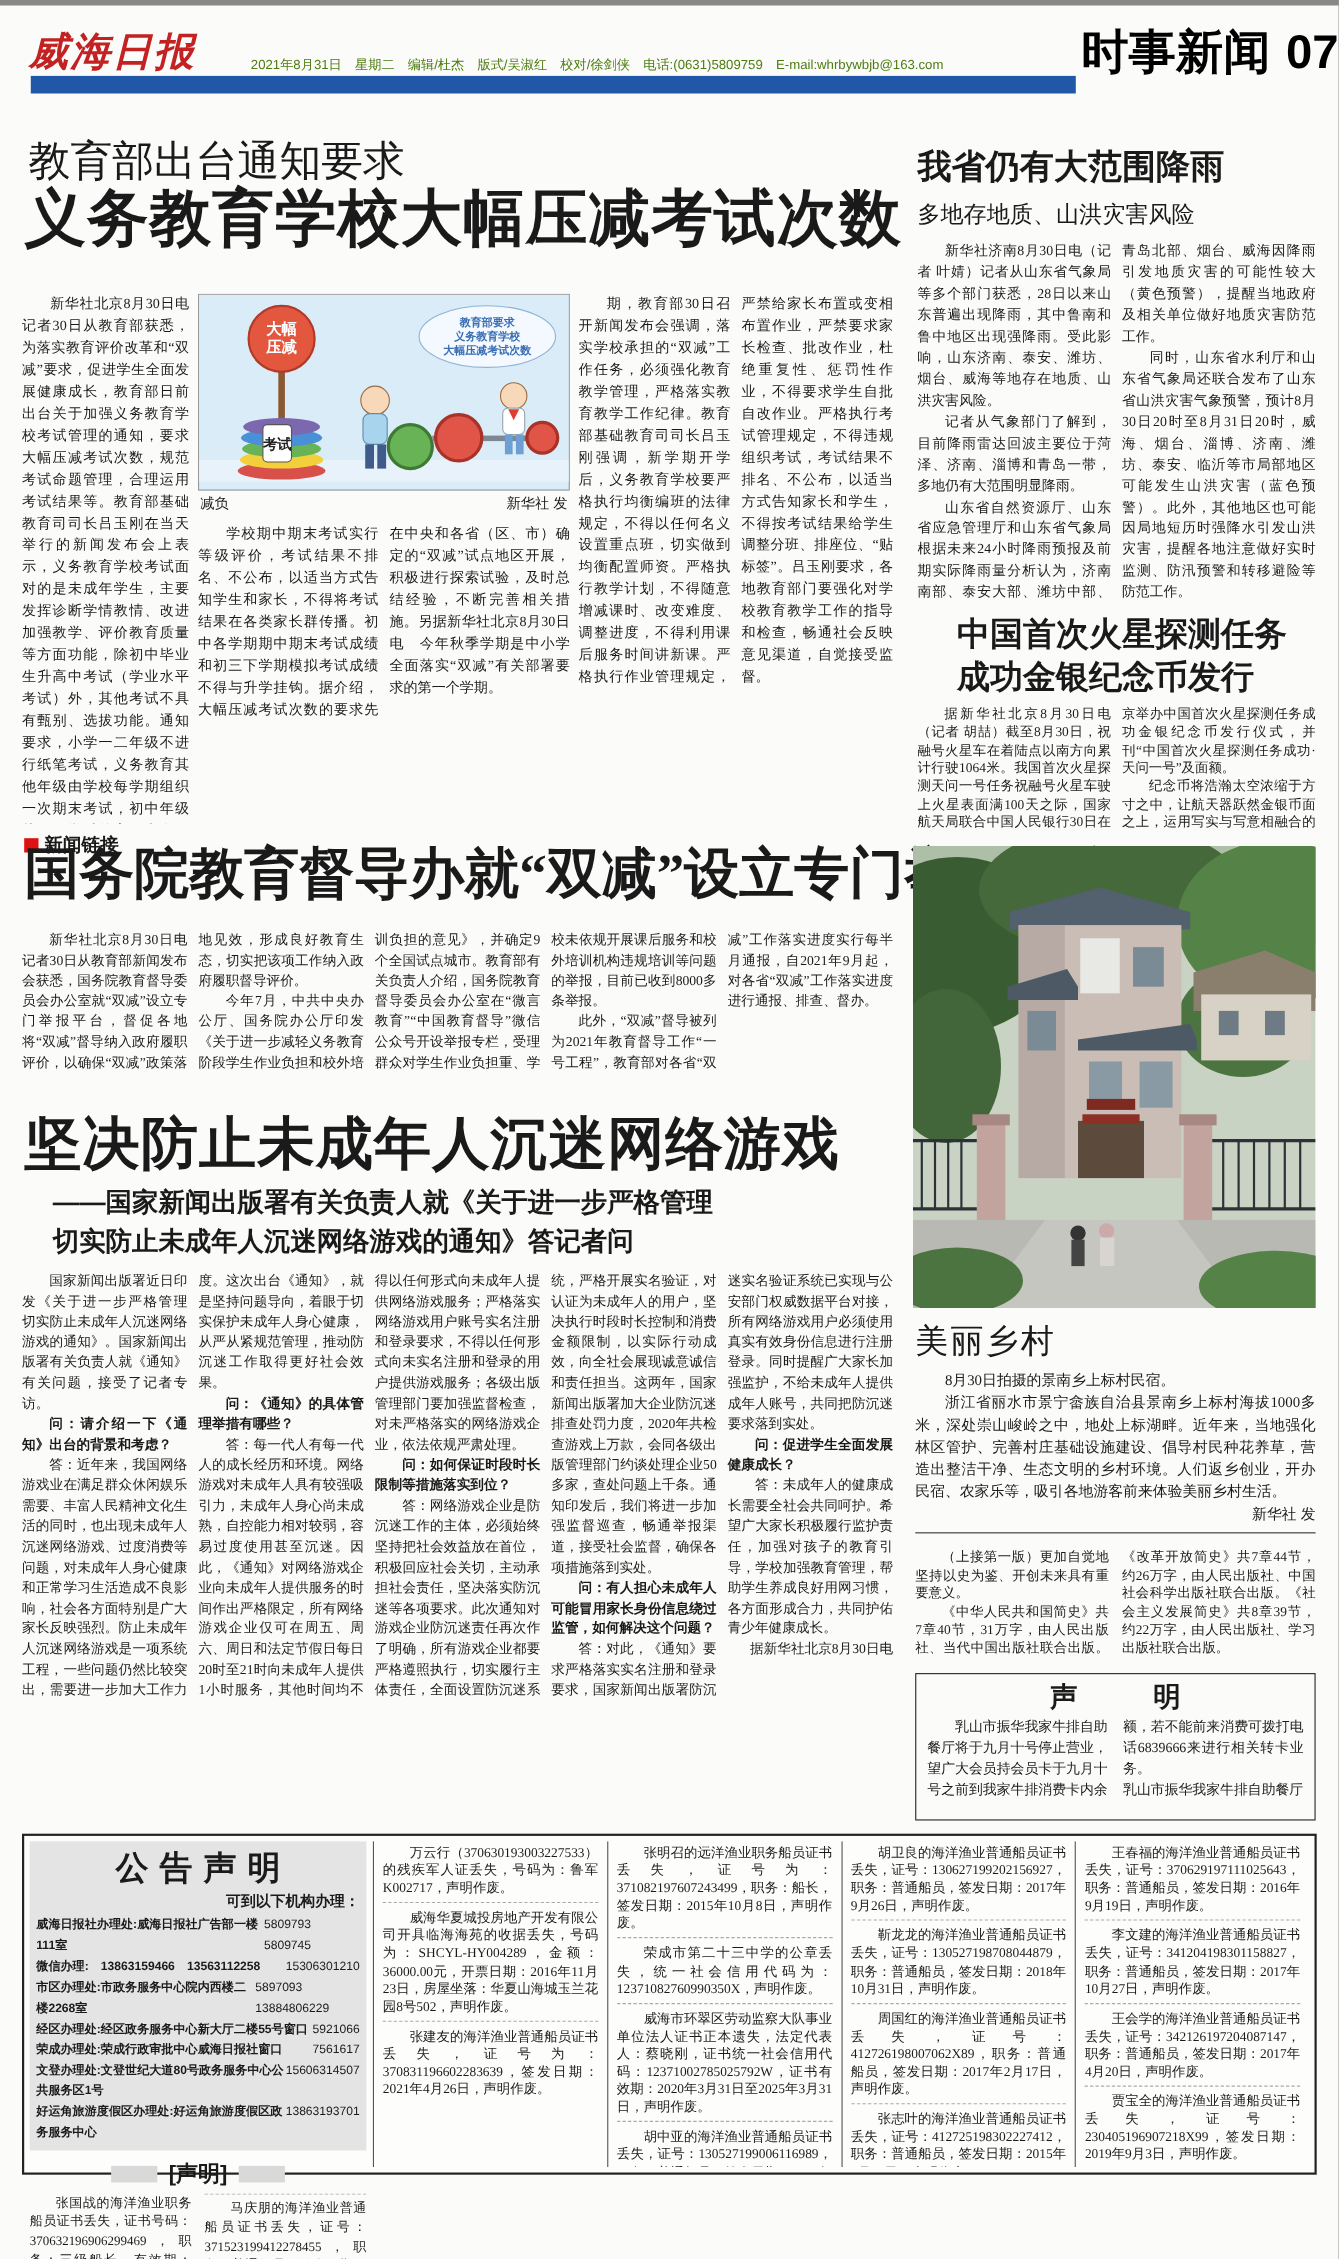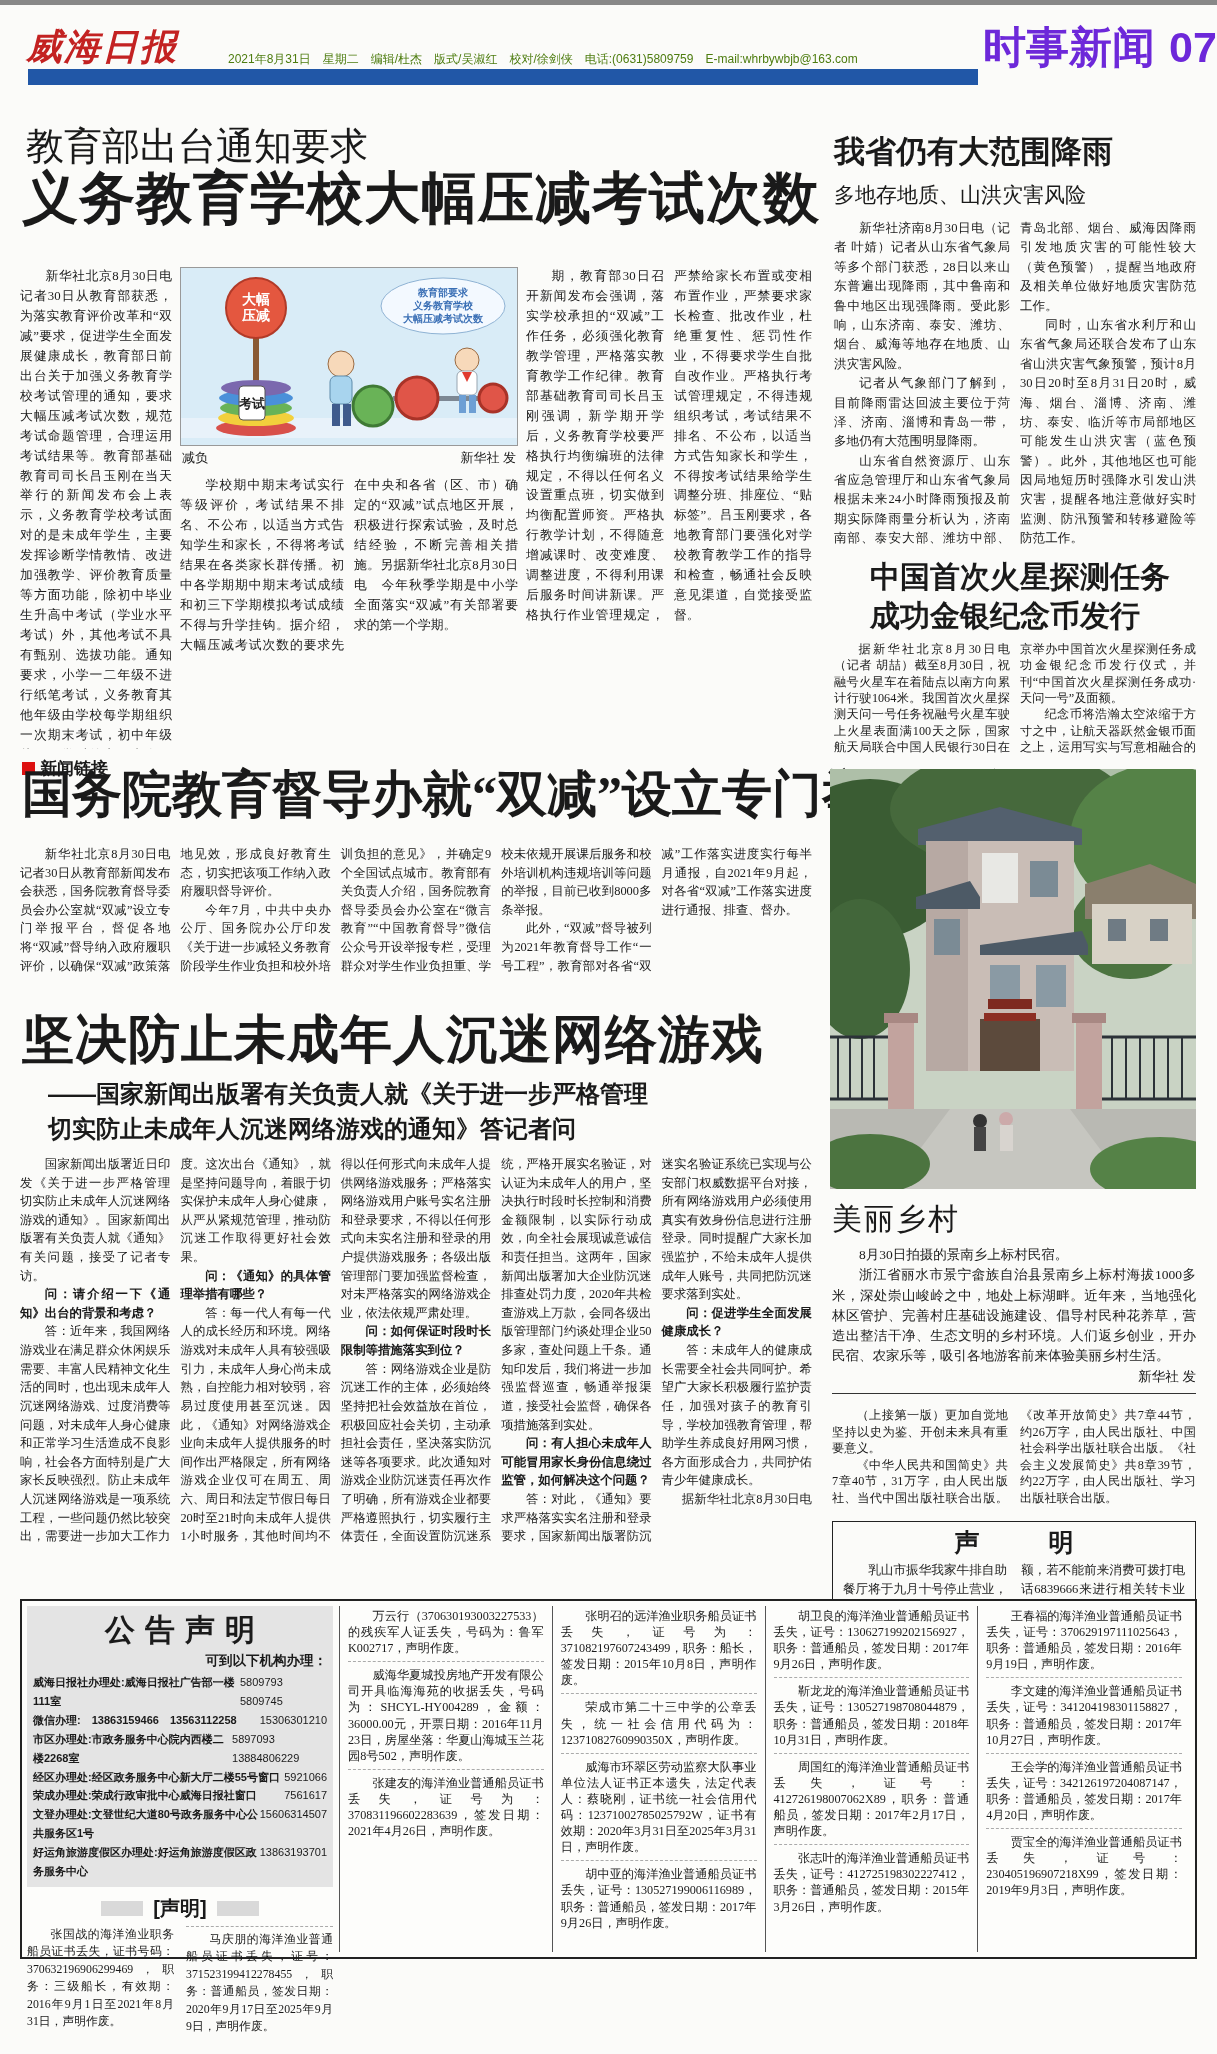--- a/index.html
+++ b/index.html
@@ -6,21 +6,21 @@
   .page{position:relative;width:1217px;height:2054px;background:#fbfbf9;margin:5px auto;
         font-family:"Liberation Serif","DejaVu Serif",serif;color:#1a1a1a;overflow:hidden;}
   .abs{position:absolute;}
   .jt{text-align:justify;}
   p{margin:0;text-indent:2em;}
   
   .logo{left:26px;top:18px;font-size:36px;font-weight:bold;font-style:italic;color:#c32222;
         font-family:"Liberation Serif",serif;letter-spacing:2px;}
   .dateline{left:228px;top:46px;font-size:12px;color:#4d7c0f;font-family:"Liberation Sans",sans-serif;}
   .pagehead{left:983px;top:14px;font-size:43px;font-weight:900;font-family:"Liberation Sans",sans-serif;
-            color:#6d28d9;display:flex;gap:14px;align-items:baseline;}
+            color:#000000;display:flex;gap:14px;align-items:baseline;}
   .bluebar{left:28px;top:64px;width:950px;height:16px;background:#2157a7;}
   
   .kicker{left:26px;top:116px;font-size:38px;font-weight:400;font-family:"Liberation Sans",sans-serif;}
   .lead-headline{left:22px;top:156px;font-size:56px;font-weight:900;letter-spacing:1px;white-space:nowrap;}
   .lead-body{left:20px;top:262px;width:792px;height:482px;display:grid;
              grid-template-columns:152px 338px 286px;column-gap:8px;font-size:12.8px;line-height:1.56;overflow:hidden;}
   .twocol{column-count:2;column-gap:10px;}
   .cartoon-frame{border:1px solid #999;background:#d9ecf7;}
   .cartoon-cap{display:flex;justify-content:space-between;font-size:13px;padding:2px 2px 4px 2px;
                font-family:"Liberation Sans",sans-serif;}
@@ -54,21 +54,21 @@
   .village-cap{left:832px;top:1240px;width:364px;font-size:13.5px;line-height:1.5;}
   .village-credit{text-align:right;text-indent:0;font-family:"Liberation Sans",sans-serif;}
   .rule{left:832px;top:1388px;width:364px;border-top:1px solid #333;height:0;}
   .jump-body{left:832px;top:1402px;width:364px;height:102px;column-count:2;column-gap:12px;
              font-size:12.2px;line-height:1.36;overflow:hidden;}
   .stmt{left:832px;top:1516px;width:364px;height:134px;border:1px solid #222;padding:4px 10px;box-sizing:border-box;}
   .stmt-t{text-align:center;font-size:25px;font-weight:900;letter-spacing:22px;text-indent:22px;}
   .stmt-body{column-count:2;column-gap:14px;font-size:12.6px;line-height:1.5;height:92px;overflow:hidden;margin-top:2px;}
   .noind{text-indent:0;}
   
-  .cls{left:20px;top:1594px;width:1177px;height:360px;border:2px solid #222;box-sizing:border-box;
+  .cls{left:20px;top:1662px;width:1177px;height:310px;border:2px solid #222;box-sizing:border-box;
        display:flex;padding:5px;background:#fdfdfb;}
   .cls-left{width:306px;flex:none;padding-right:6px;}
   .graybox{background:#e4e4e4;padding:4px 6px 6px 6px;}
   .cls-title{text-align:center;font-size:30px;font-weight:900;letter-spacing:10px;text-indent:10px;}
   .cls-sub{text-align:right;font-size:13.5px;font-weight:bold;font-family:"Liberation Sans",sans-serif;margin:1px 0 3px 0;}
   .agrow{display:flex;justify-content:space-between;font-size:11px;line-height:1.72;
          font-family:"Liberation Sans",sans-serif;}
   .agrow .al{font-weight:bold;}
   .decl-head{display:flex;align-items:center;justify-content:center;gap:10px;margin:8px 0 4px 0;}
   .decl-head .gb{width:42px;height:15px;background:#d9d9d9;}

